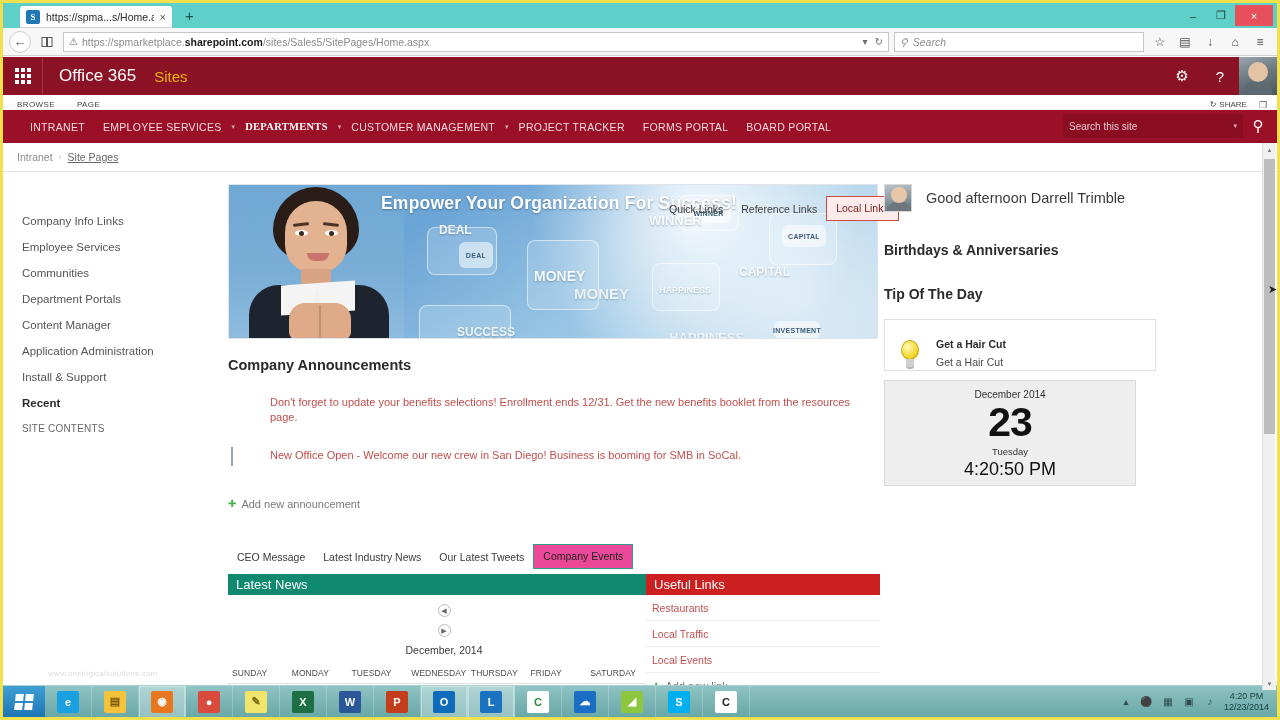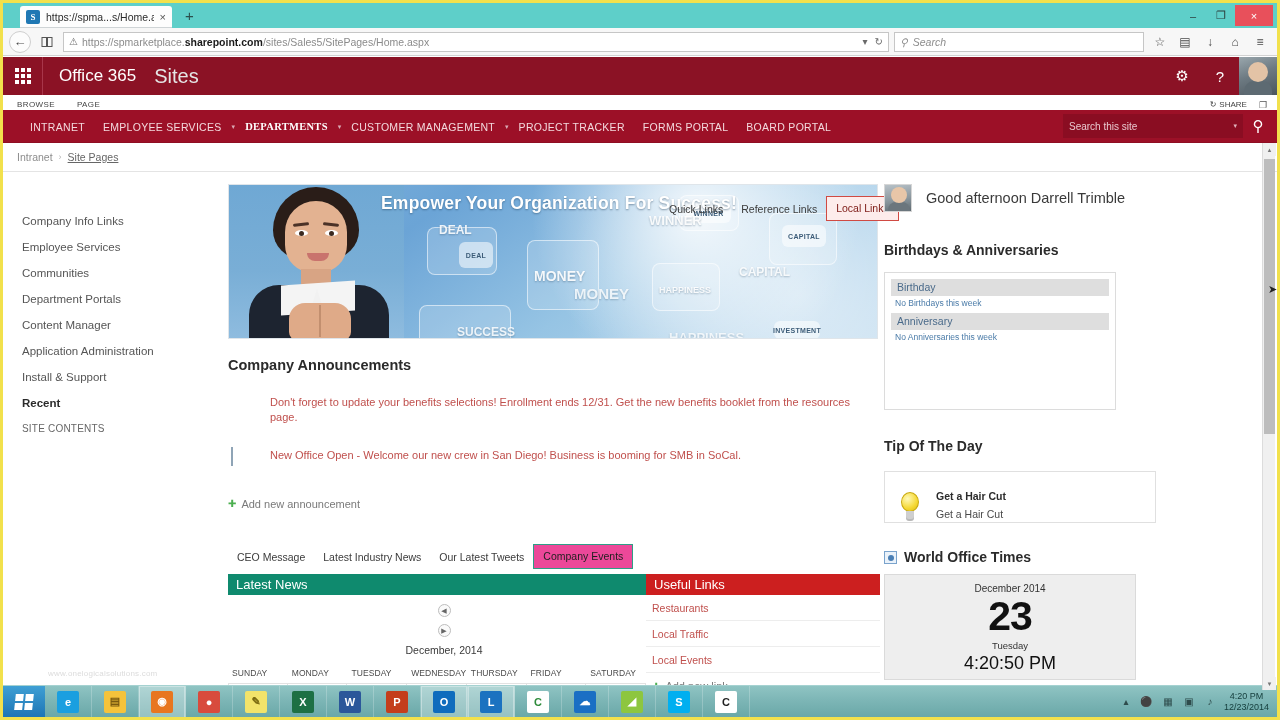--- a/index.html
+++ b/index.html
@@ -81,21 +81,21 @@
     position: absolute; left: 3px; top: 57px; width: 1274px; height: 38px;
     background: #8b1225; display: flex; align-items: center;
   }
   .waffle {
     width: 40px; height: 38px; display: flex; align-items: center; justify-content: center;
     border-right: 1px solid #a8364a; cursor: pointer;
   }
   .waffle-grid { display: grid; grid-template-columns: repeat(3, 4px); gap: 2px; }
   .waffle-grid i { width: 4px; height: 4px; background: #fff; display: block; }
   .suite-brand { color: #fff; font-size: 17px; padding: 0 18px 0 16px; cursor: pointer; }
-  .suite-app { color: #e5e5e5; font-size: 20px; cursor: pointer; }
+  .suite-app { color: #eab308; font-size: 15px; cursor: pointer; }
   .suite-right { margin-left: auto; display: flex; align-items: center; height: 38px; }
   .suite-ic {
     width: 38px; height: 38px; display: flex; align-items: center; justify-content: center;
     color: #fff; font-size: 15px; cursor: pointer;
   }
   .suite-avatar {
     width: 38px; height: 38px; overflow: hidden; cursor: pointer;
     background: linear-gradient(160deg,#9aa7ad 0%,#6d7a82 45%,#4c565d 100%);
     position: relative;
   }
@@ -628,43 +628,33 @@
       </div>
     </div>
 
     <div class="right">
       <div class="greet">
         <span class="greet-av"></span>
         <span class="greet-txt">Good afternoon Darrell Trimble</span>
       </div>
 
       <div class="r-title">Birthdays &amp; Anniversaries</div>
-      <div class="bday-box">
-        <div class="bday-hd">Birthday</div>
-        <div class="bday-sub">No Birthdays this week</div>
-        <div class="bday-hd">Anniversary</div>
-        <div class="bday-sub">No Anniversaries this week</div>
-      </div>
 
       <div class="tip-title">Tip Of The Day</div>
       <div class="tip-box">
         <span class="bulb">
           <span class="bulb-glass"></span>
             <span class="bulb-base"></span>
         </span>
         <span>
           <span class="tip-h">Get a Hair Cut</span><br>
           <span class="tip-b">Get a Hair Cut</span>
         </span>
       </div>
 
-      <div class="wot-title">
-        <span class="wot-ic"></span>
-        <span>World Office Times</span>
-      </div>
       <div class="clock-box">
         <div class="clk-month">December 2014</div>
         <div class="clk-day">23</div>
         <div class="clk-dow">Tuesday</div>
         <div class="clk-time">4:20:50 PM</div>
       </div>
     </div>
 
     <div class="watermark">www.onelogicalsolutions.com</div>
   </div>

